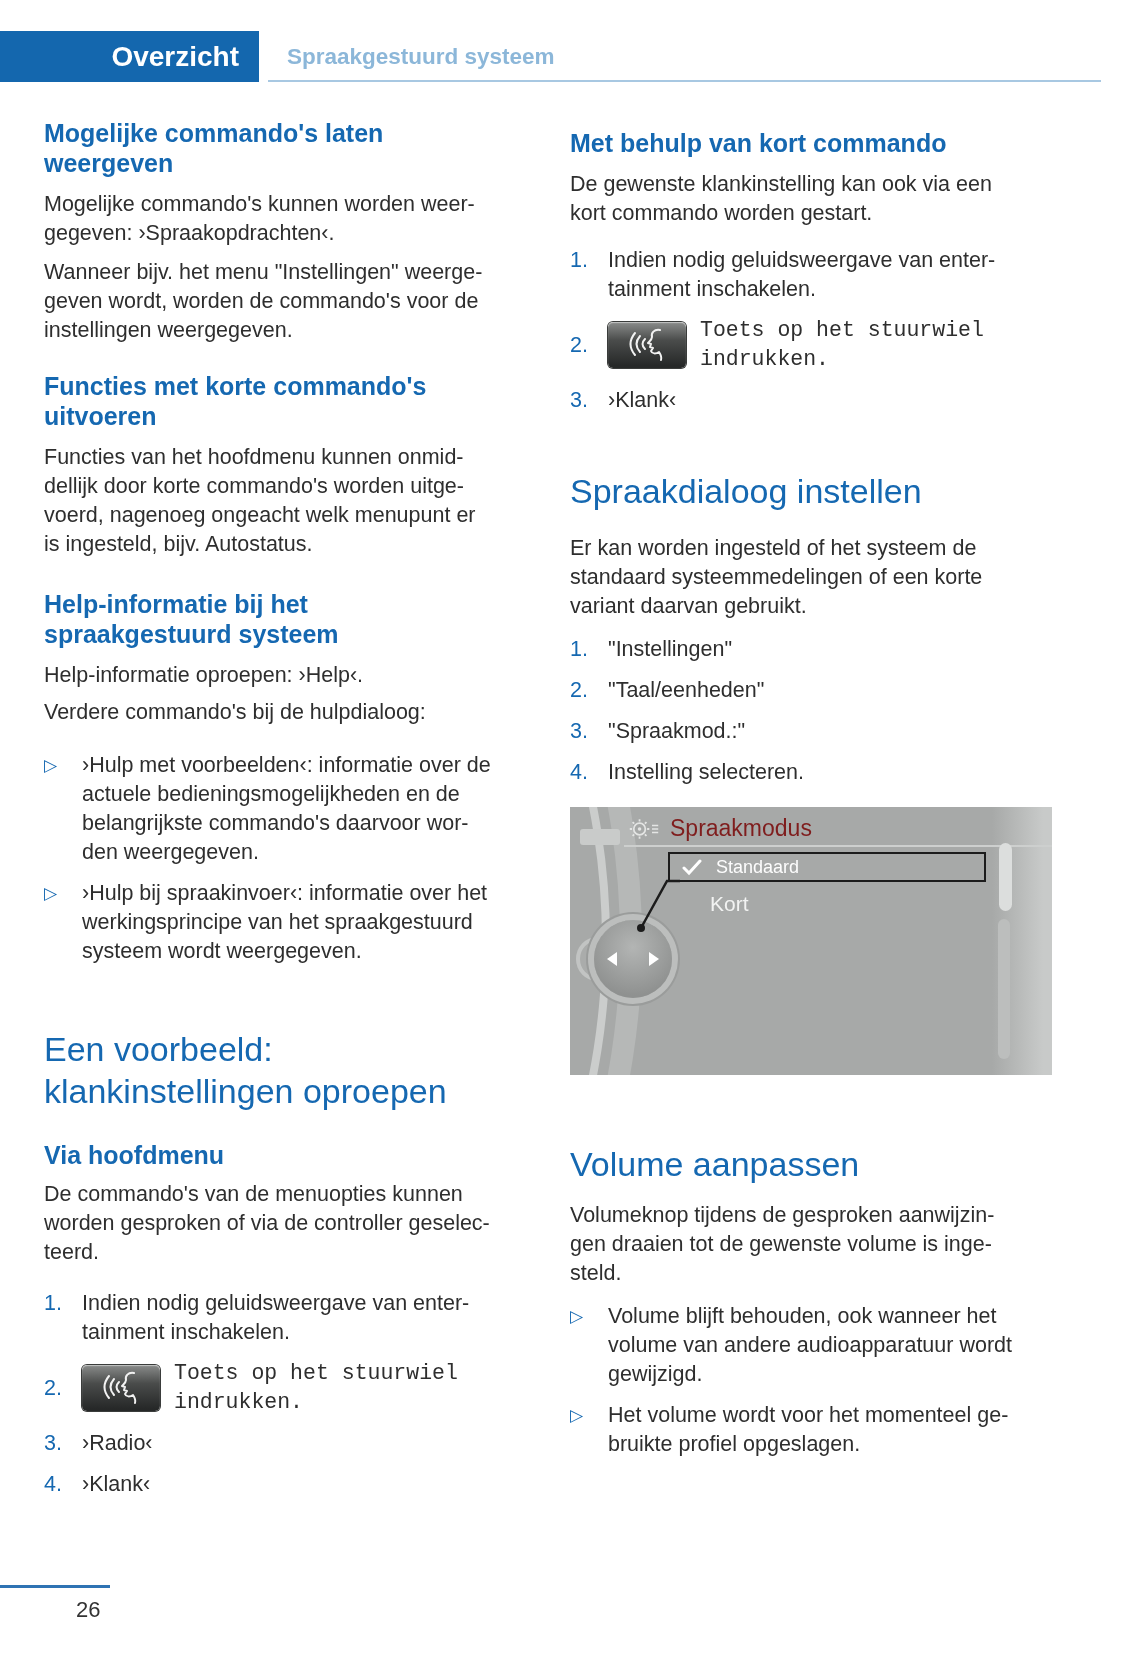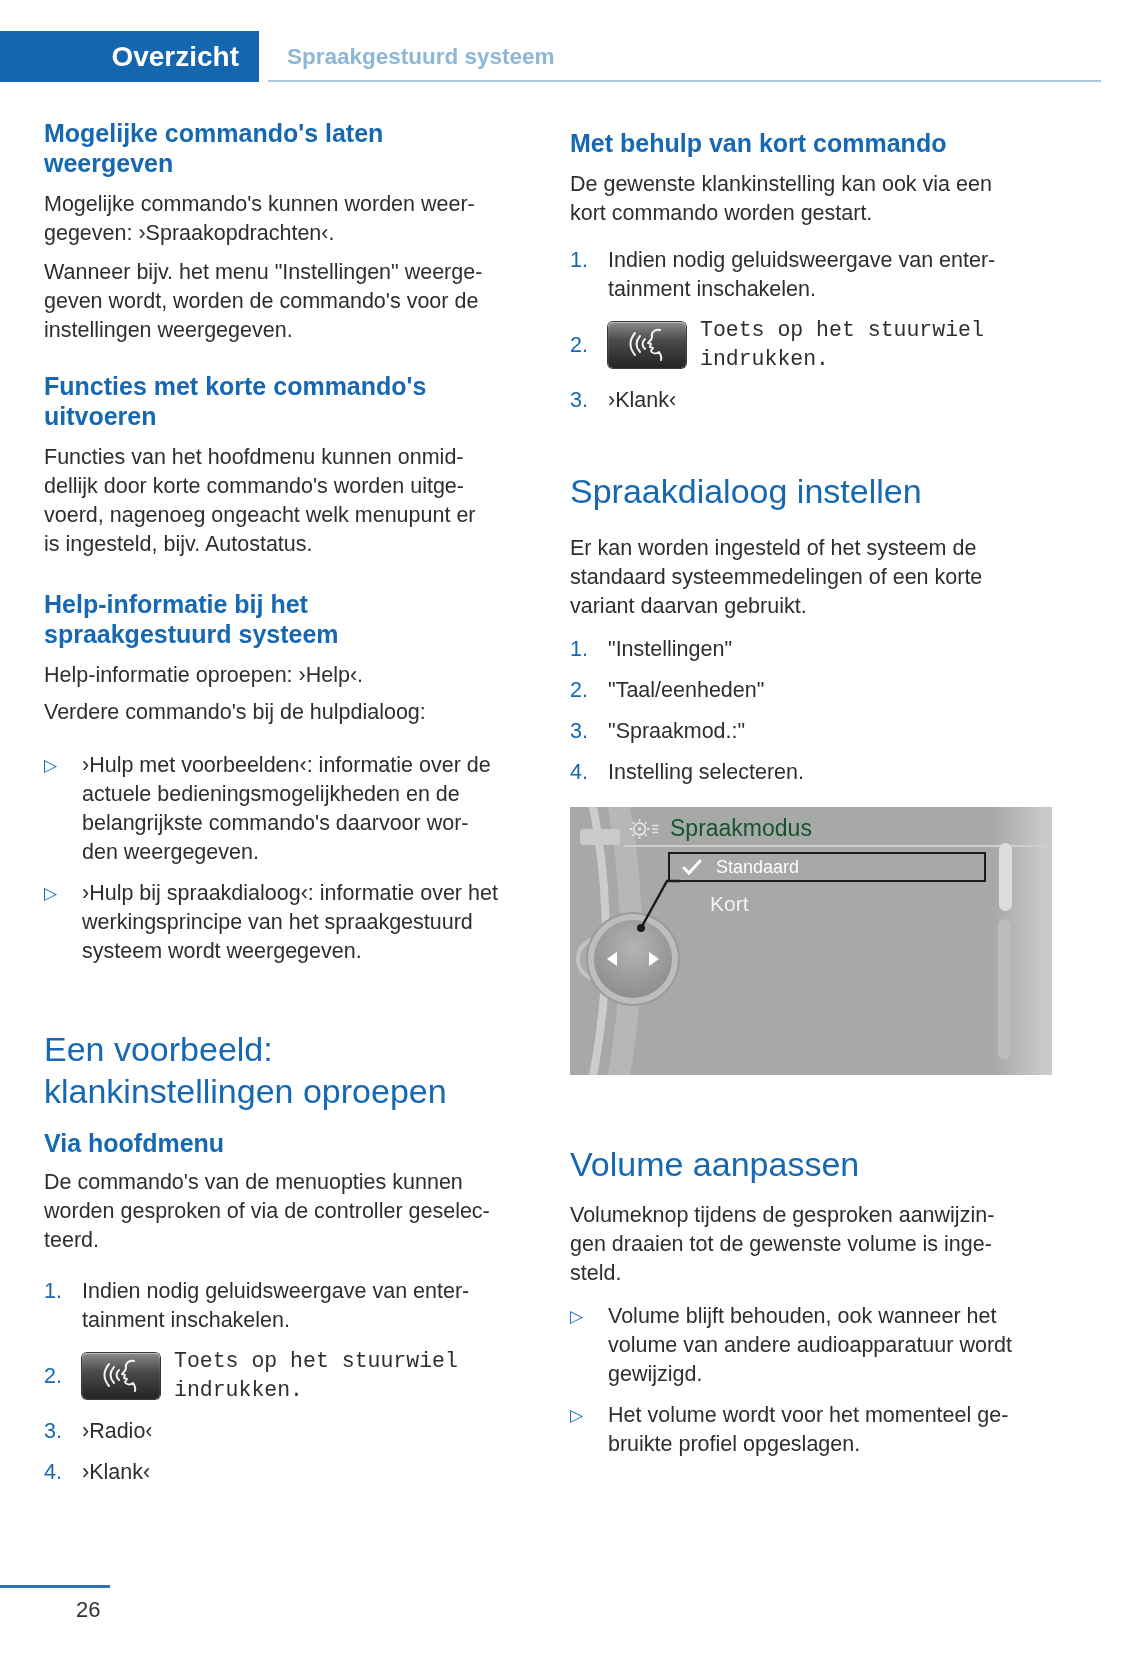--- a/index.html
+++ b/index.html
@@ -17,21 +17,21 @@
   .hdr-rule{position:absolute;left:268px;top:80px;width:833px;height:2px;background:#a8c8e2;}
   
   .col{position:absolute;top:0;box-sizing:border-box;}
   .col-left{left:44px;width:496px;padding-top:118px;}
   .col-right{left:570px;width:482px;padding-top:128px;}
   .h1{color:#1568b1;font-weight:normal;font-size:34px;line-height:42px;white-space:pre-line;margin:0;}
   .h2{color:#1568b1;font-weight:bold;font-size:25px;line-height:30px;white-space:pre-line;margin:0;}
   .p{font-size:21.5px;line-height:29px;white-space:pre-line;margin:0;}
   .mt8{margin-top:8px}.mt10{margin-top:10px}.mt12{margin-top:12px}.mt14{margin-top:14px}
   .mt16{margin-top:16px}.mt18{margin-top:18px}.mt22{margin-top:22px}.mt24{margin-top:24px}
-  .mt26{margin-top:26px}.mt28{margin-top:16px}.mt30{margin-top:30px}.mt55{margin-top:55px}
+  .mt26{margin-top:26px}.mt28{margin-top:28px}.mt30{margin-top:30px}.mt55{margin-top:55px}
   .mt62{margin-top:62px}.mt68{margin-top:68px}
   
   .li{display:flex;align-items:flex-start;margin-top:12px;}
   .li .marker{flex:none;width:38px;color:#1568b1;font-size:21.5px;line-height:29px;}
   .li .marker.tri{font-size:17px;line-height:29px;}
   .li .text{font-size:21.5px;line-height:29px;white-space:pre-line;}
   .li.iconrow{align-items:center;}
   .li.iconrow .text{margin-left:14px;font-family:Liberation Mono, monospace;}
   
   .voice-btn{flex:none;width:78px;height:46px;border-radius:5px;
@@ -41,21 +41,21 @@
   
   .screen{position:relative;margin-top:20px;width:482px;height:268px;background:#a7a9a8;overflow:hidden;}
   .scr-right-light{position:absolute;top:0;right:0;width:60px;height:268px;
     background:linear-gradient(90deg,rgba(205,207,206,0) 0%,#c8cac9 85%);}
   .arc-outer{position:absolute;left:-872px;top:-466px;width:900px;height:1156px;
     border:22px solid #b6b8b7;border-radius:50%;}
   .arc-inner{position:absolute;left:-840px;top:-424px;width:864px;height:1100px;
     border:8px solid #cbcdcc;border-radius:50%;}
   .scr-tab{position:absolute;left:10px;top:22px;width:40px;height:16px;background:#c9cbca;border-radius:3px;}
   .scr-title-row{position:absolute;left:58px;top:8px;display:flex;align-items:center;gap:10px;
-    color:#14532d;font-size:23px;}
+    color:#7f1d1d;font-size:23px;}
   .scr-rule{position:absolute;left:54px;top:38px;right:0;height:2px;background:#cdcfce;}
   .sel-box{position:absolute;left:98px;top:45px;width:318px;height:30px;border:2.5px solid #1c1c1c;
     box-sizing:border-box;display:flex;align-items:center;color:#fdfdfd;font-size:18px;}
   .sel-box .chk{margin-left:12px;margin-right:14px;display:flex;}
   .scr-opt2{position:absolute;left:140px;top:82px;color:#f2f3f2;font-size:21px;line-height:29px;}
   .knob-small{position:absolute;left:6px;top:130px;width:42px;height:44px;border-radius:50%;
     background:#aaacab;box-shadow:inset 0 0 0 4px #c2c4c3;}
   .knob{position:absolute;left:24px;top:113px;width:78px;height:78px;border-radius:50%;
     background:radial-gradient(circle at 50% 35%,#b3b5b4,#8f9190 75%);
     box-shadow:0 0 0 6px #bcbebd,0 0 0 8px #9a9c9b;}
@@ -106,21 +106,21 @@
   <div class="mt24">
     <div class="li">
       <span class="marker tri">▷</span>
       <span class="text">›Hulp met voorbeelden‹: informatie over de
 actuele bedieningsmogelijkheden en de
 belangrijkste commando's daarvoor wor-
 den weergegeven.</span>
     </div>
     <div class="li">
       <span class="marker tri">▷</span>
-      <span class="text">›Hulp bij spraakdialoog‹: informatie over het
+      <span class="text">›Hulp bij spraakinvoer‹: informatie over het
 werkingsprincipe van het spraakgestuurd
 systeem wordt weergegeven.</span>
     </div>
   </div>
 
   <div class="h1 mt62">Een voorbeeld:
 klankinstellingen oproepen</div>
   <div class="h2 mt28">Via hoofdmenu</div>
   <div class="p mt10">De commando's van de menuopties kunnen
 worden gesproken of via de controller geselec-

